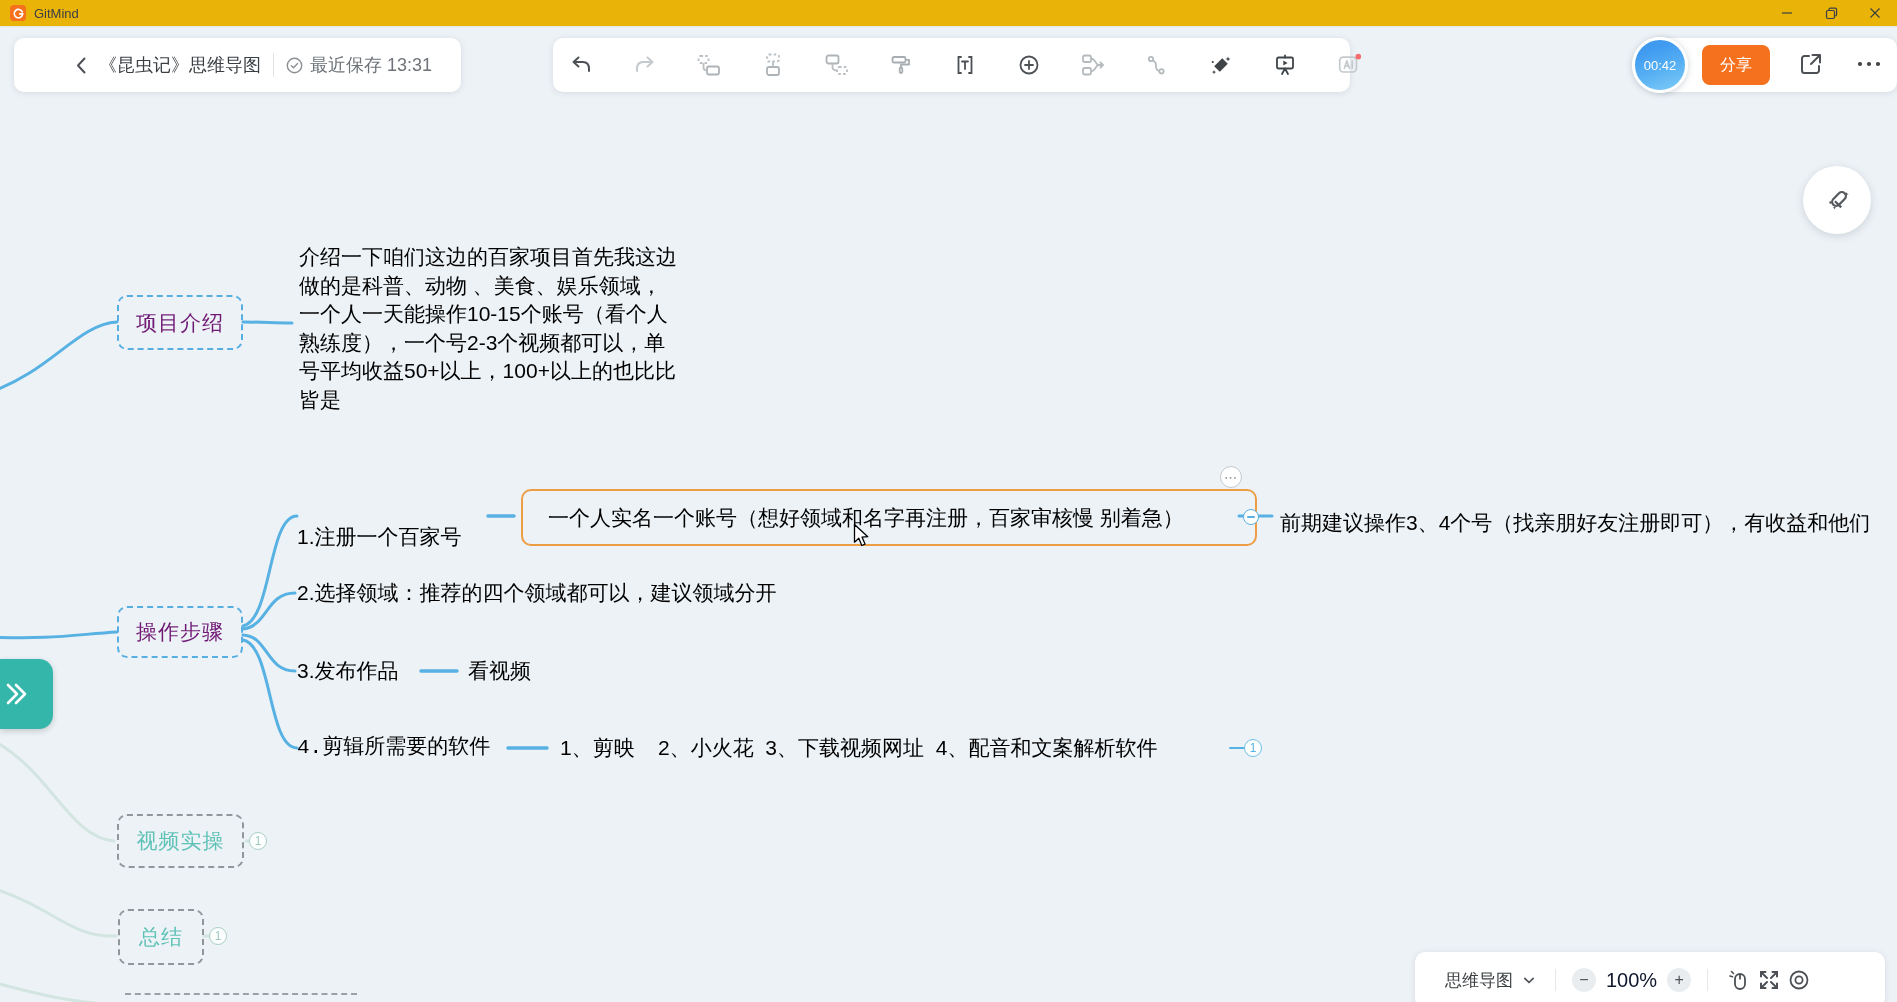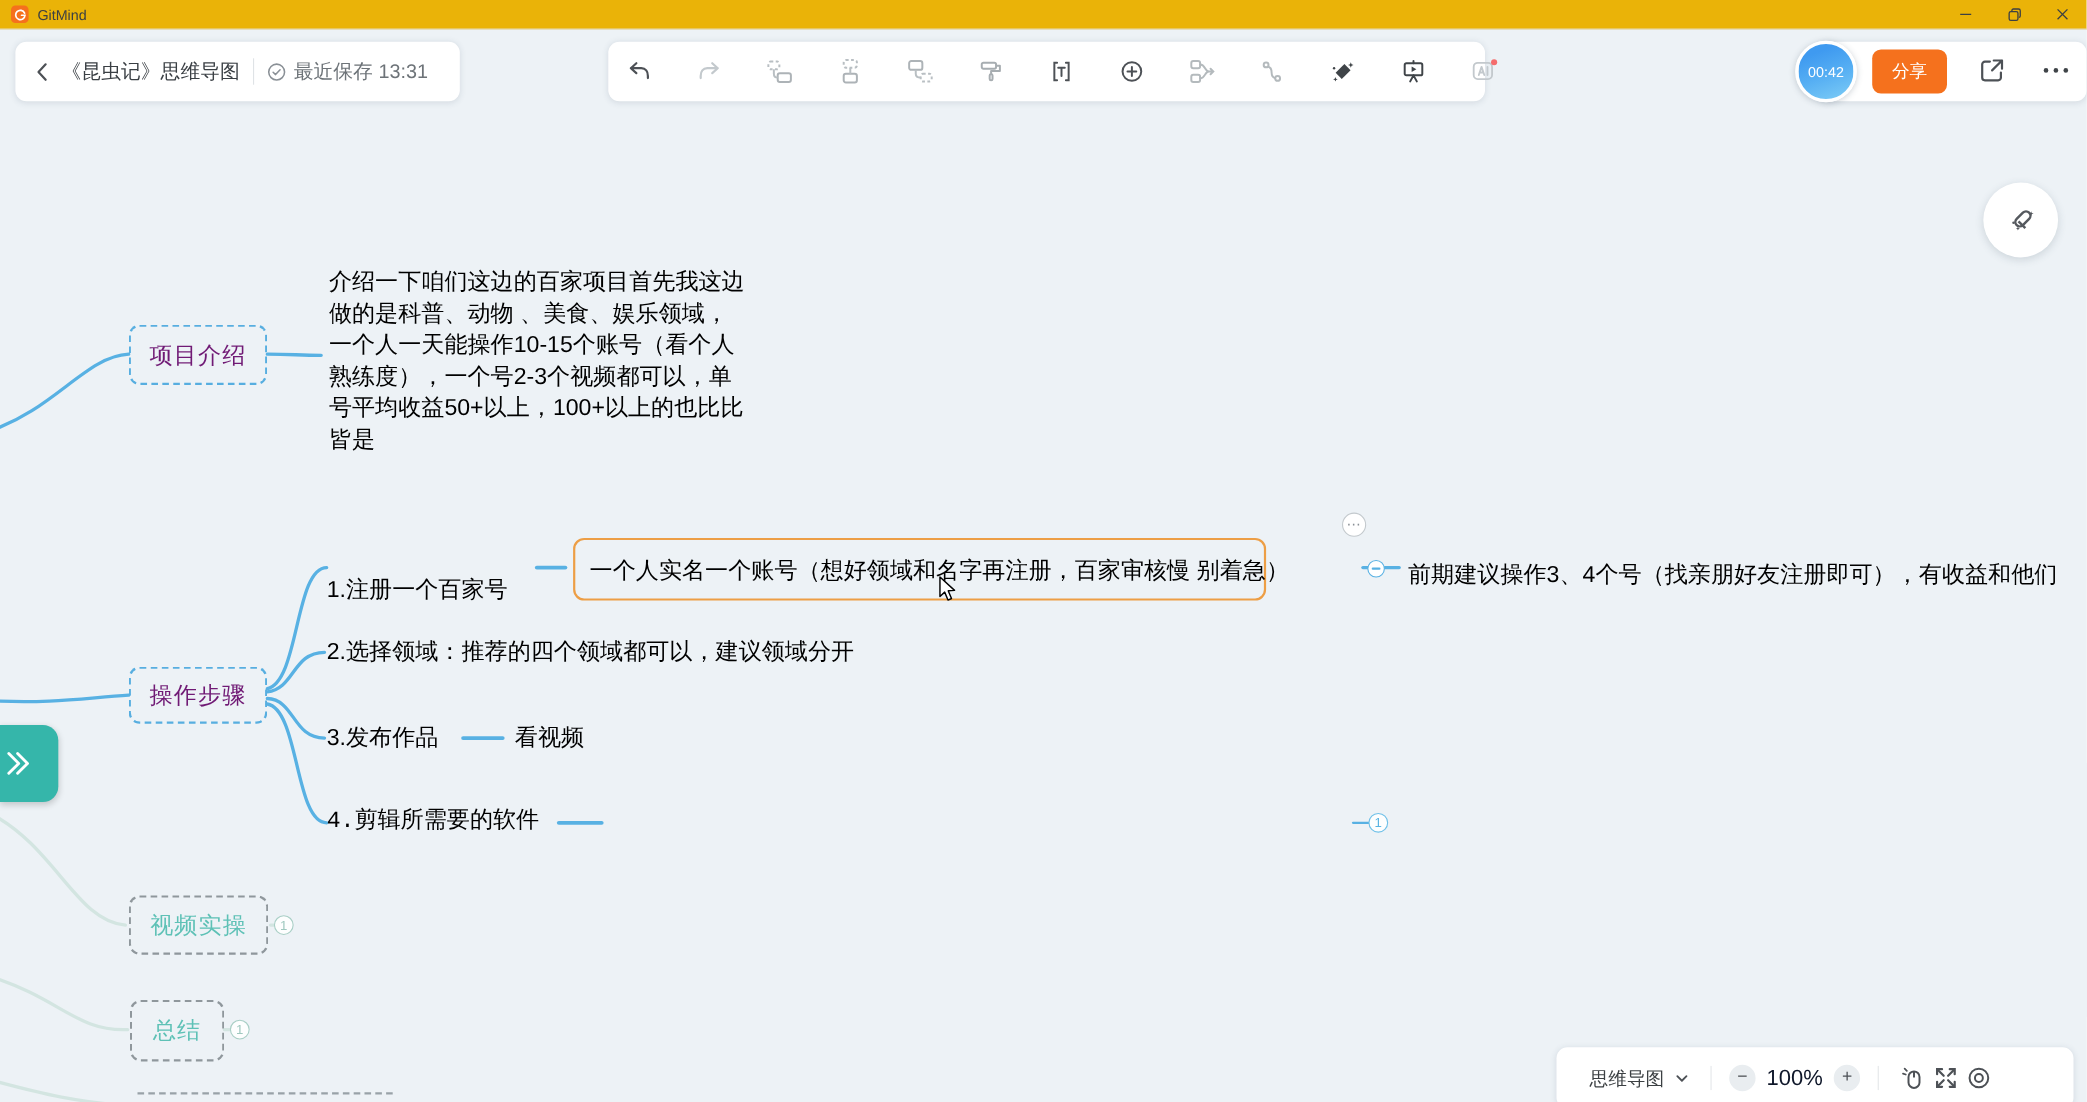--- a/index.html
+++ b/index.html
@@ -9,21 +9,21 @@
 
   
   .titlebar{left:0;top:0;width:1897px;height:26px;background:#eab308;border-bottom:1px solid #e4e7ea;display:flex;align-items:center;}
   .app-logo{width:16px;height:16px;border-radius:4px;background:#f5711d;margin-left:10px;display:flex;align-items:center;justify-content:center;}
   .app-title{margin-left:8px;font-size:13px;color:#3c4043;}
   .win-controls{position:absolute;right:0;top:0;height:26px;display:flex;align-items:center;}
   .win-btn{width:44px;height:26px;display:flex;align-items:center;justify-content:center;color:#3c4043;}
 
   
   .card{background:#fff;border-radius:10px;box-shadow:0 1px 6px rgba(50,70,90,.13);}
-  .doc-card{left:14px;top:38px;width:404px;height:54px;display:flex;align-items:center;}
+  .doc-card{left:14px;top:38px;width:404px;height:54px;display:flex;align-items:center;padding-left:43px;}
   .doc-title{font-size:18px;font-weight:500;color:#3a3f44;margin-left:10px;white-space:nowrap;}
   .doc-divider{width:1px;height:24px;background:#dfe3e6;margin:0 12px;}
   .save-status{font-size:18px;color:#6d7378;margin-left:7px;white-space:nowrap;}
 
   .toolbar-card{left:553px;top:38px;width:797px;height:54px;display:flex;align-items:center;gap:38px;padding:0 15px;box-sizing:border-box;}
   .tb-icon{width:26px;height:26px;display:flex;align-items:center;justify-content:center;position:relative;flex:0 0 auto;}
 
   .right-card{left:1652px;top:38px;width:245px;height:54px;display:flex;align-items:center;}
   .timer{left:1632px;top:37px;width:56px;height:56px;border-radius:50%;background:linear-gradient(160deg,#3f9af0 20%,#55aef3 55%,#7ecdf6 100%);border:3px solid #fff;box-sizing:border-box;box-shadow:0 1px 6px rgba(50,70,90,.25);display:flex;align-items:center;justify-content:center;color:#fff;font-size:13px;z-index:12;}
   .share-btn{left:1702px;top:45px;width:68px;height:40px;border-radius:8px;background:#f5711d;color:#fff;font-size:16px;display:flex;align-items:center;justify-content:center;z-index:12;}
@@ -52,21 +52,21 @@
   .intro-par{left:299px;top:243px;width:430px;white-space:pre-line;line-height:28.5px;}
   .row{height:28px;line-height:28px;}
   .row1{left:297px;top:502px;margin-top:21px;}
   .row2{left:297px;top:579px;}
   .row3{left:297px;top:657px;}
   .row3c{left:468px;top:657px;}
   .row4{left:297px;top:734px;font-family:Liberation Mono, monospace;}
   .row4c{left:560px;top:734px;white-space:pre;}
   .note-right{left:1280px;top:509px;}
 
-  .sel-box{left:521px;top:489px;width:630px;height:57px;border:2px solid #ed9e45;border-radius:10px;box-sizing:border-box;display:flex;align-items:center;padding-left:13px;z-index:3;text-align:center;}
+  .sel-box{left:521px;top:489px;width:736px;height:57px;border:2px solid #ed9e45;border-radius:10px;box-sizing:border-box;display:flex;align-items:center;padding-left:25px;z-index:3;text-align:center;}
   .sel-box .mm-text{position:static;}
 
   .badge{width:18px;height:18px;border-radius:50%;background:#fdfefe;border:1.5px solid #6fc0e8;color:#5ab4e2;font-size:12px;display:flex;align-items:center;justify-content:center;box-sizing:border-box;z-index:4;}
   .badge.gray{border-color:#a9cfc6;color:#9fc8bf;}
   .badge-step4{left:1244px;top:739px;}
   .badge-video{left:249px;top:832px;}
   .badge-summary{left:209px;top:927px;}
 
   .toggle{left:1243px;top:509px;width:16px;height:16px;border-radius:50%;background:#fff;border:1.5px solid #58b1e3;box-sizing:border-box;display:flex;align-items:center;justify-content:center;z-index:4;}
   .toggle .bar{width:8px;height:2px;background:#58b1e3;border-radius:1px;}
@@ -160,20 +160,21 @@
       <span class="bar"></span>
     </div>
   <div class="abs mm-text row note-right">前期建议操作3、4个号（找亲朋好友注册即可），有收益和他们</div>
 
   <div class="abs mm-text row row2">2.选择领域：推荐的四个领域都可以，建议领域分开</div>
 
   <div class="abs mm-text row row3">3.发布作品</div>
   <div class="abs mm-text row row3c">看视频</div>
 
   <div class="abs mm-text row row4">4.剪辑所需要的软件</div>
+  <div class="abs mm-text row row4c">1、剪映    2、小火花  3、下载视频网址  4、配音和文案解析软件</div>
   <div class="abs badge badge-step4">1</div>
 
   <div class="abs mm-node gray node-video">
     <span>视频实操</span>
   </div>
   <div class="abs badge gray badge-video">1</div>
 
   <div class="abs mm-node gray node-summary">
     <span>总结</span>
   </div>

